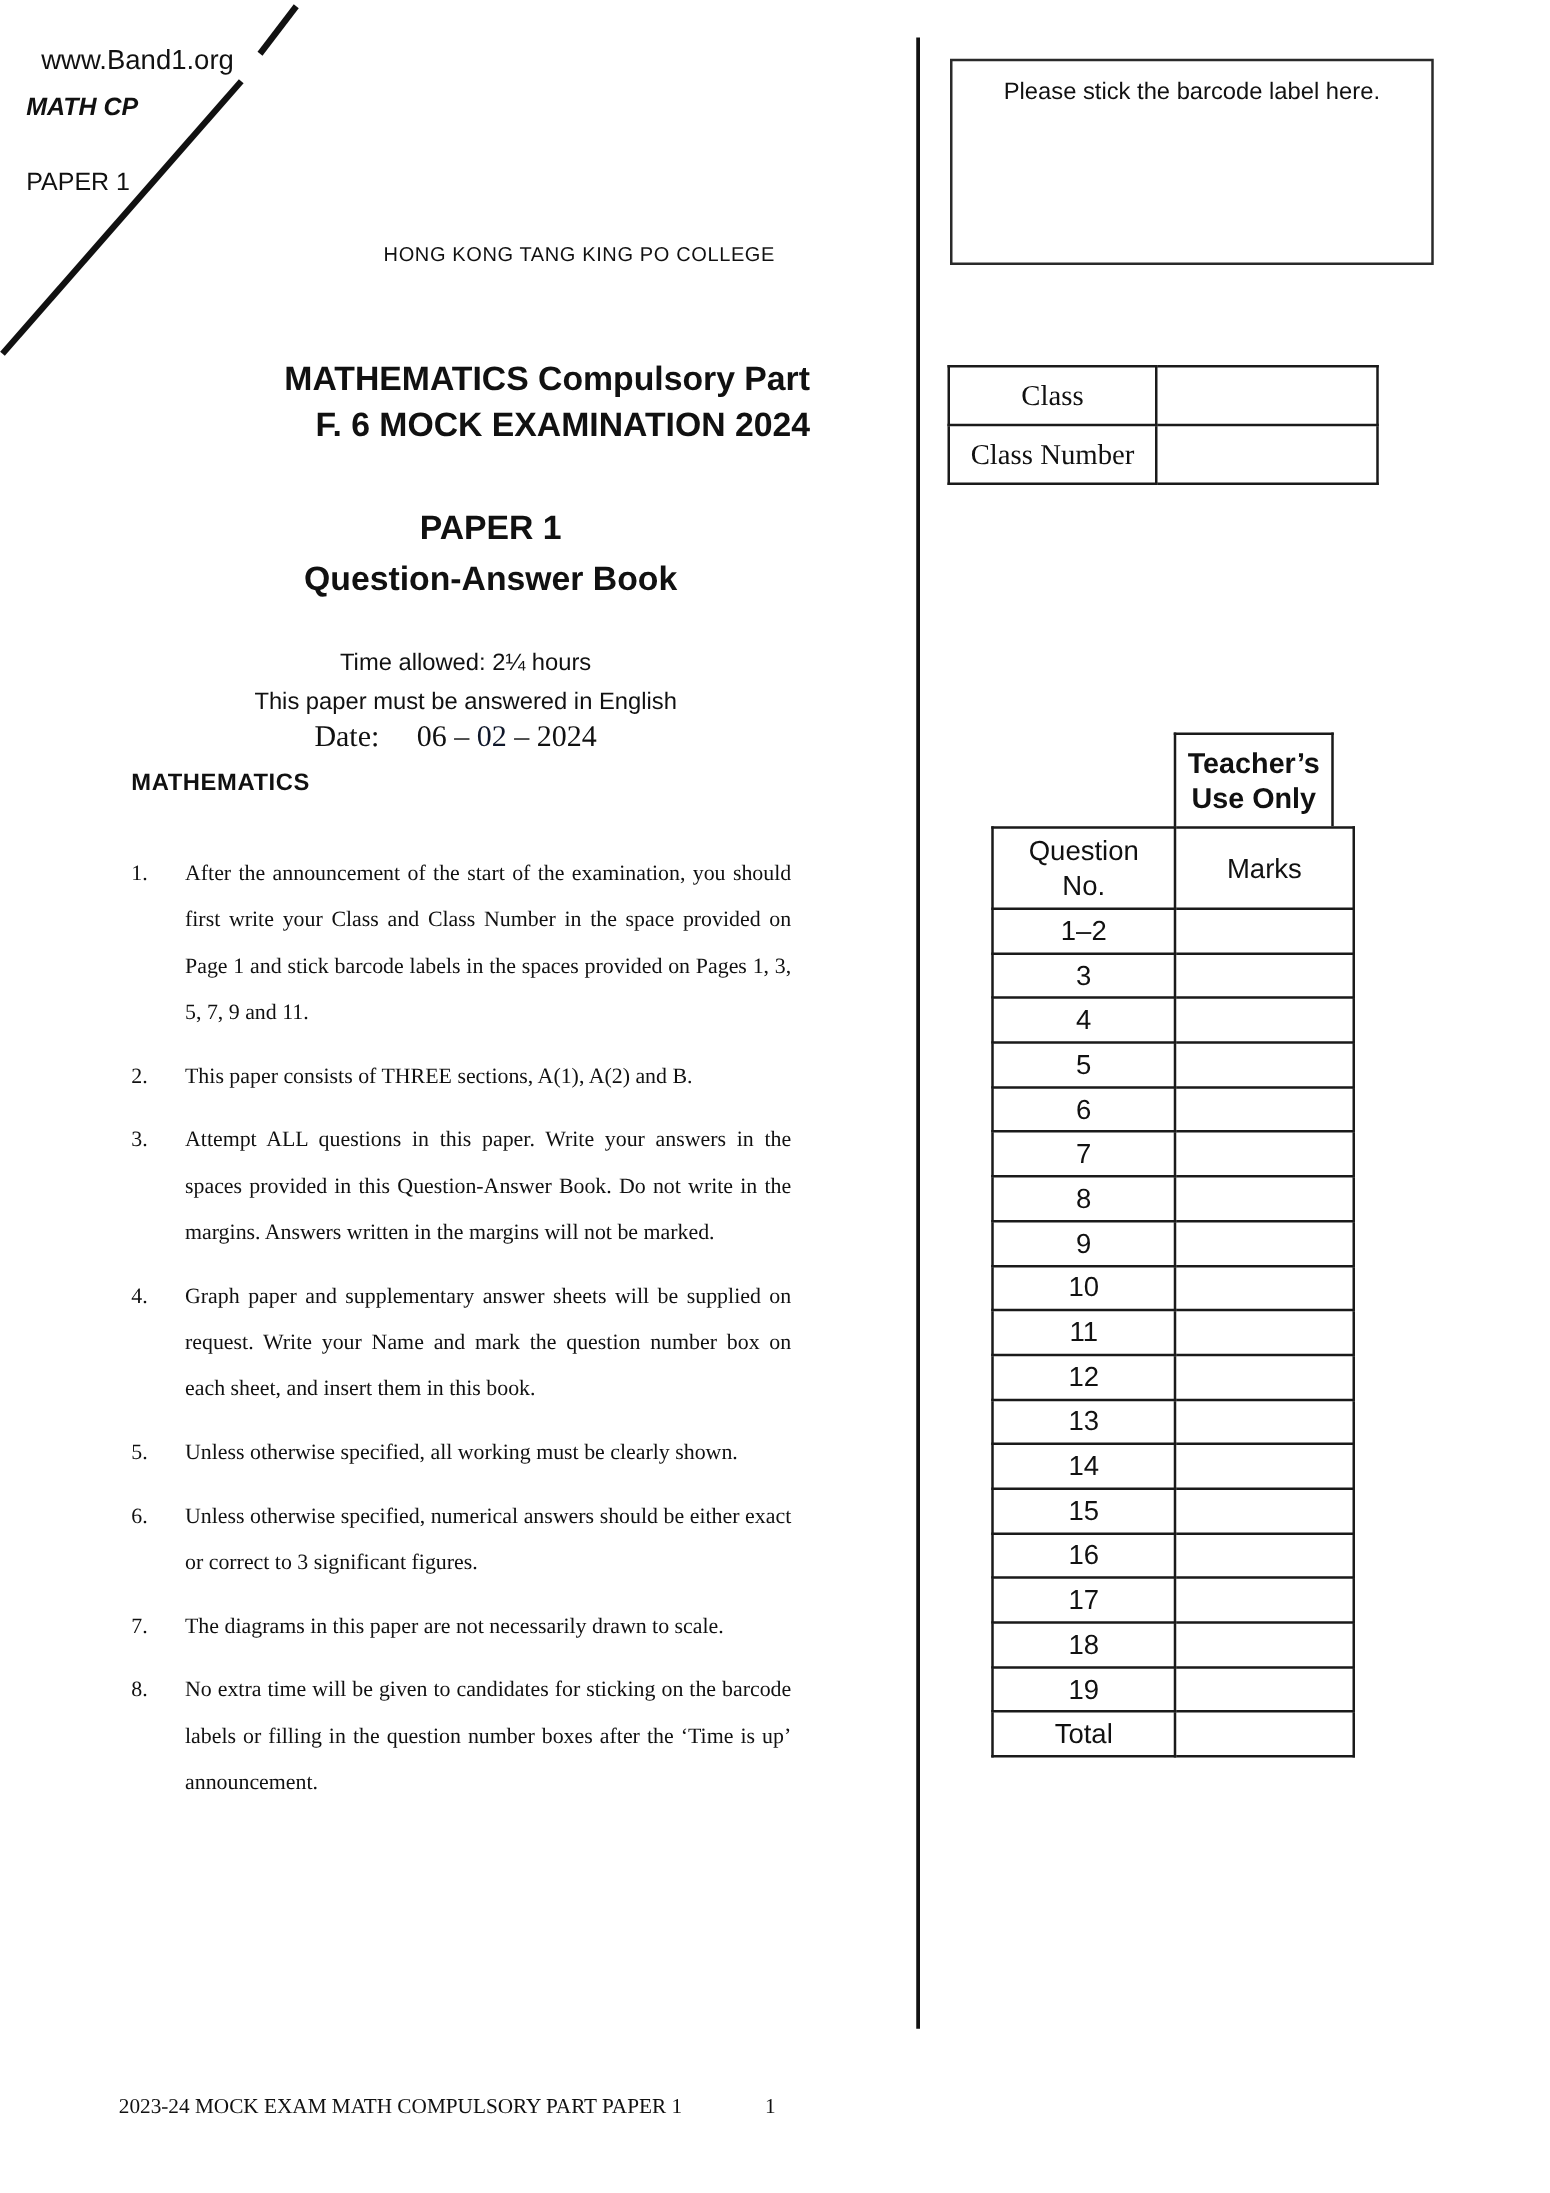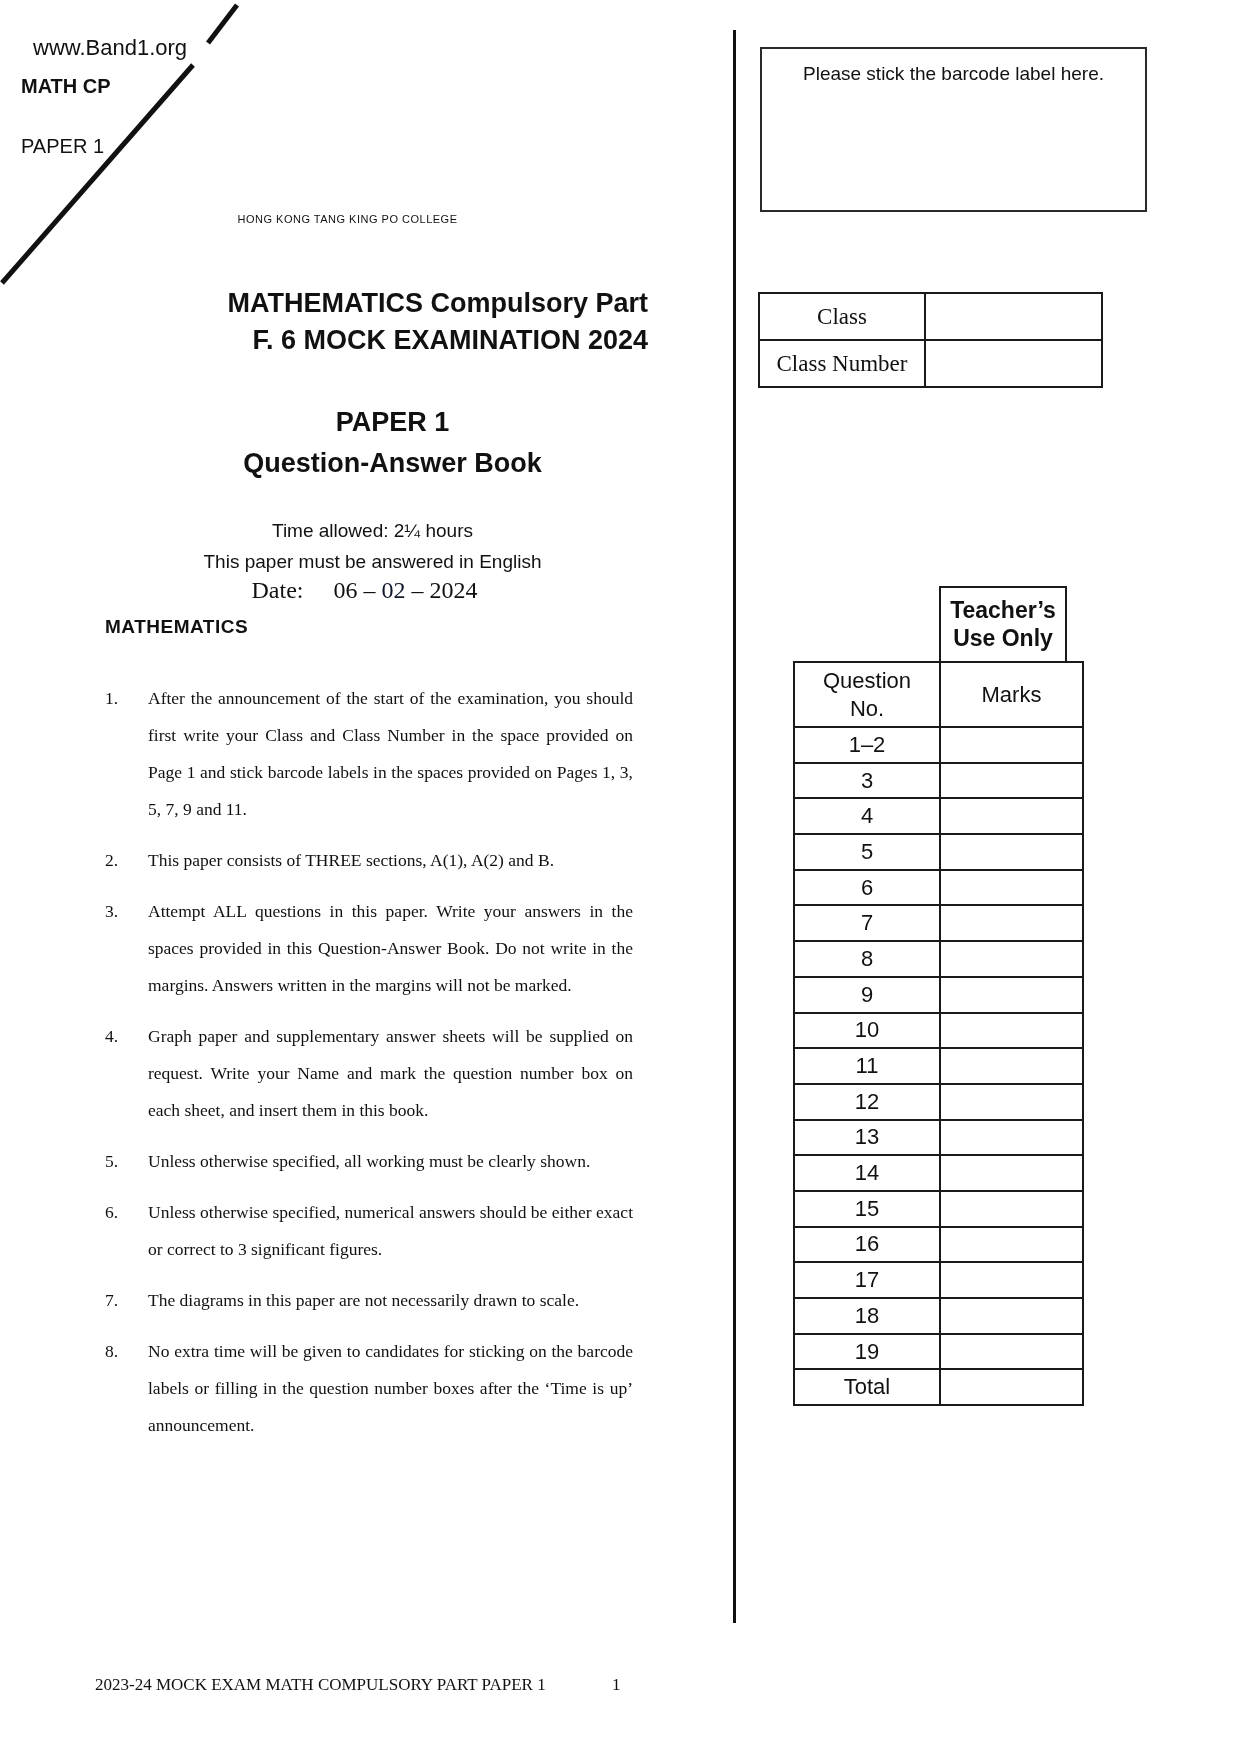--- a/index.html
+++ b/index.html
@@ -3,25 +3,25 @@
 <meta charset="utf-8">
 <style>
   html,body{margin:0;padding:0;}
   body{
     width:1240px;height:1754px;position:relative;background:#ffffff;
     font-family:"Liberation Sans",sans-serif;color:#111;overflow:hidden;
   }
   .abs{position:absolute;}
   
   .www{left:33px;top:35px;font-size:22px;}
-  .mathcp{left:21px;top:75px;font-size:20px;font-weight:bold;}
+  .mathcp{left:21px;top:75px;font-size:20px;font-weight:bold;font-style:italic;}
   .paper1-corner{left:21px;top:135px;font-size:20px;}
   .diag-svg{left:0;top:0;}
   
-  .college{left:75px;top:213px;width:545px;text-align:center;font-size:11px;letter-spacing:.5px;}
+  .college{left:75px;top:196px;width:545px;text-align:right;font-size:16px;letter-spacing:.5px;}
   .title-block{left:103px;top:285px;width:545px;text-align:right;font-size:27px;font-weight:bold;line-height:37px;}
   .paper-block{left:120px;top:402px;width:545px;text-align:center;font-size:27px;font-weight:bold;line-height:41px;}
   .time-line{left:100px;top:520px;width:545px;text-align:center;font-size:19px;}
   .english-line{left:100px;top:551px;width:545px;text-align:center;font-size:19px;}
   .date-line{left:92px;top:577px;width:545px;text-align:center;font-family:"Liberation Serif",serif;font-size:24px;}
   .date-gap{display:inline-block;width:30px;}
   .date-month{color:#0f172a;}
   .instructions-heading{left:105px;top:616px;font-size:19px;font-weight:bold;letter-spacing:.5px;}
   
   .ins-list{left:105px;top:680px;width:528px;font-family:"Liberation Serif",serif;font-size:17.5px;line-height:37px;}

